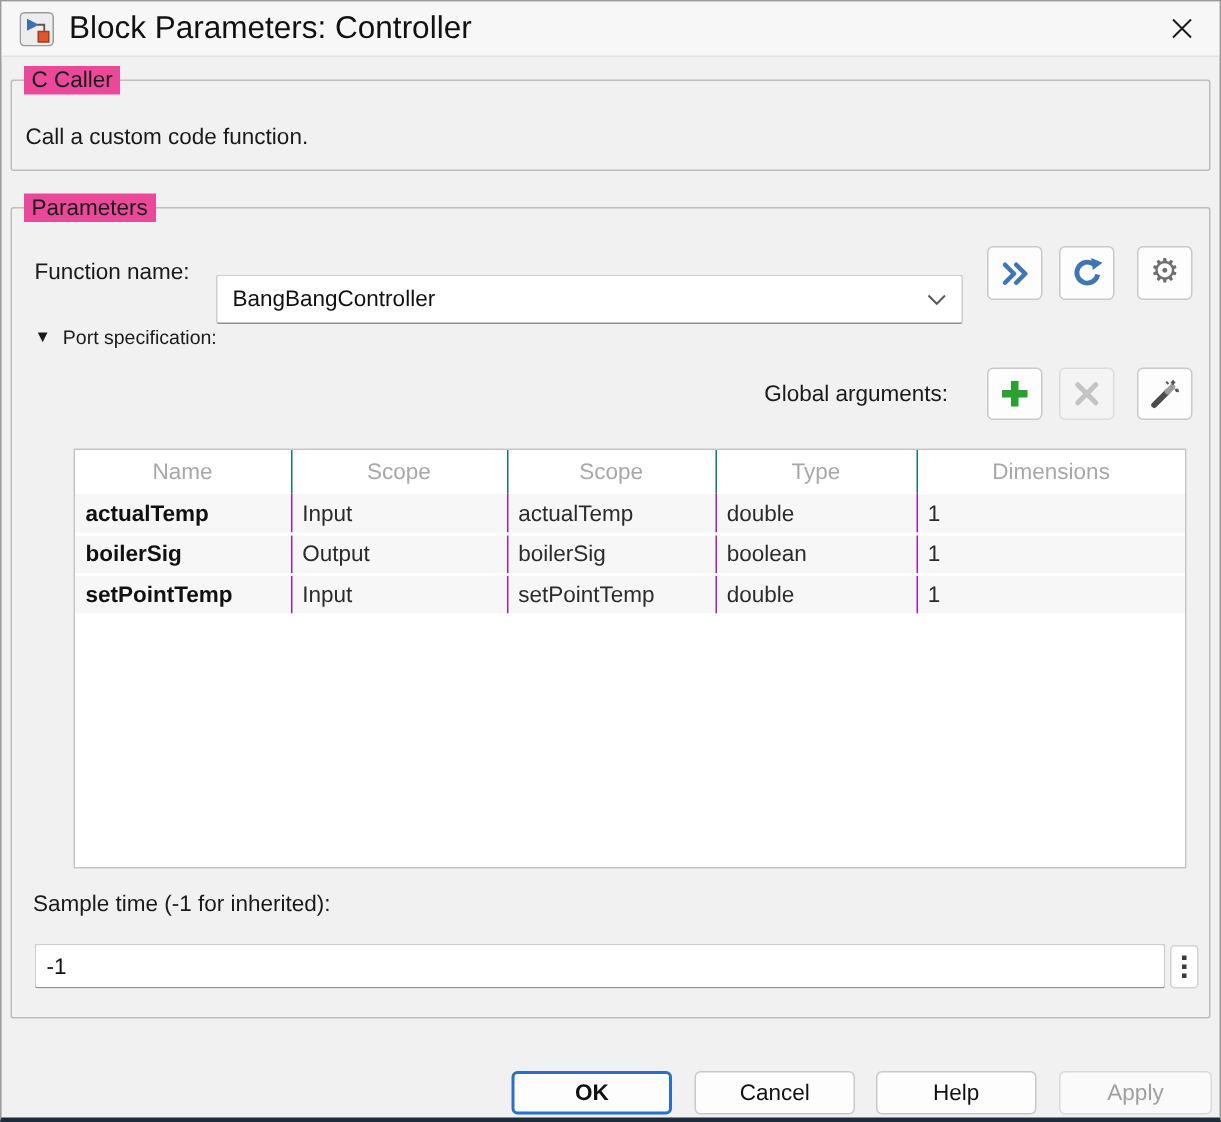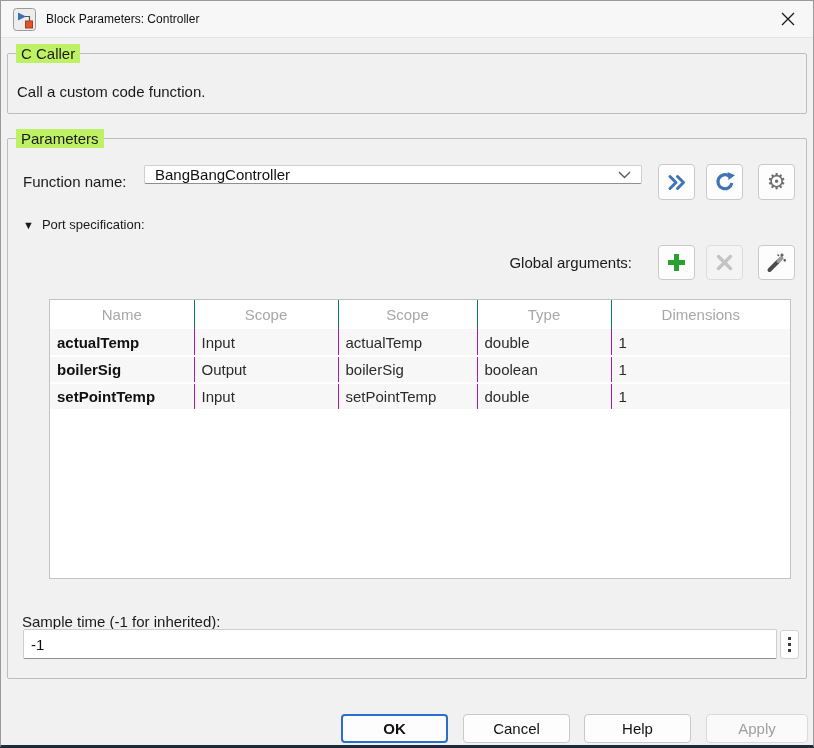--- a/index.html
+++ b/index.html
@@ -12,39 +12,39 @@
     overflow:hidden;
     color:#1a1a1a;
   }
   
   .titlebar {
     position:absolute; left:0; top:0; width:100%; height:37px;
     background:#f7f7f7; border-bottom:1px solid #e4e4e4;
     display:flex; align-items:center; padding:0 12px;
   }
   .app-icon { width:23px; height:23px; margin-right:10px; flex:0 0 auto; }
-  .title-text { font-size:12px; color:#111; }
+  .title-text { font-size:21px; color:#111; }
   .close-btn {
     margin-left:auto; width:26px; height:26px;
     display:flex; align-items:center; justify-content:center; cursor:pointer;
   }
   
   .group { position:absolute; border:1px solid #bdbdbd; border-radius:2px; }
   .group-label {
-    position:absolute; top:-10px; left:8px; background:#bef264;
+    position:absolute; top:-10px; left:8px; background:#ec4899;
     padding:0 5px; font-size:15px; color:#1a1a1a; line-height:19px;
   }
   #group-ccaller { left:6px; top:52px; width:800px; height:61px; }
   #ccaller-desc { position:absolute; left:9px; top:29px; font-size:15px; color:#1a1a1a; }
   #group-params { left:6px; top:137px; width:800px; height:541px; }
 
   
   .fn-label { position:absolute; left:15px; top:26px; height:34px; line-height:34px; font-size:15px; }
   .combo {
-    position:absolute; left:136px; top:26px; width:498px; height:19px;
+    position:absolute; left:136px; top:44px; width:498px; height:33px;
     background:#fff; border:1px solid #cecece; border-bottom-color:#8f8f8f;
     border-radius:2px; display:flex; align-items:center; padding:0 10px; cursor:pointer;
   }
   .combo-value { font-size:15px; color:#111; flex:1; }
   .icon-btn {
     position:absolute; width:37px; height:36px;
     background:#fdfdfd; border:1px solid #c9c9c9; border-radius:4px;
     display:flex; align-items:center; justify-content:center; cursor:pointer;
   }
   .icon-btn.disabled { background:#f4f4f4; border-color:#dcdcdc; cursor:default; }
@@ -75,21 +75,21 @@
   th:last-child { border-right:none; }
   td {
     height:27px; font-size:15px; color:#2b2b2b; background:#f7f7f7;
     border-right:1px solid #a21caf; border-bottom:2px solid #ffffff;
     padding-left:7px; overflow:hidden; white-space:nowrap;
   }
   td:last-child { border-right:none; }
   td.cell-name { font-weight:700; color:#111; }
 
   
-  .st-label { position:absolute; left:14px; top:455px; font-size:15px;margin-top:19px; }
+  .st-label { position:absolute; left:14px; top:455px; font-size:15px; }
   .st-input {
     position:absolute; left:15px; top:490px; width:754px; height:30px;
     background:#fff; border:1px solid #cecece; border-bottom-color:#8f8f8f;
     border-radius:2px; font-size:15px; padding:0 7px; color:#111;
     font-family:"Liberation Sans", sans-serif;
   }
   .kebab-btn {
     position:absolute; left:772px; top:491px; width:19px; height:29px;
     background:#fdfdfd; border:1px solid #d2d2d2; border-radius:3px;
     display:flex; flex-direction:column; align-items:center; justify-content:center; gap:3px; cursor:pointer;

